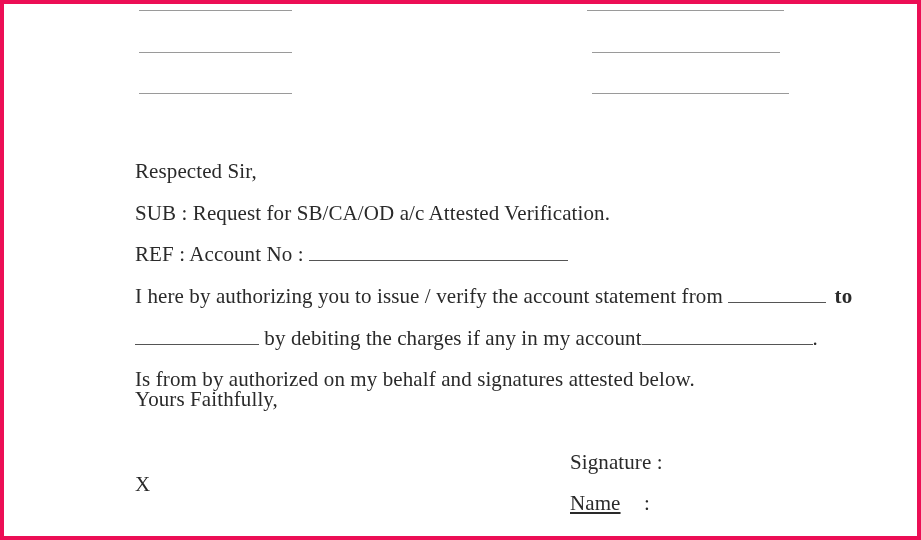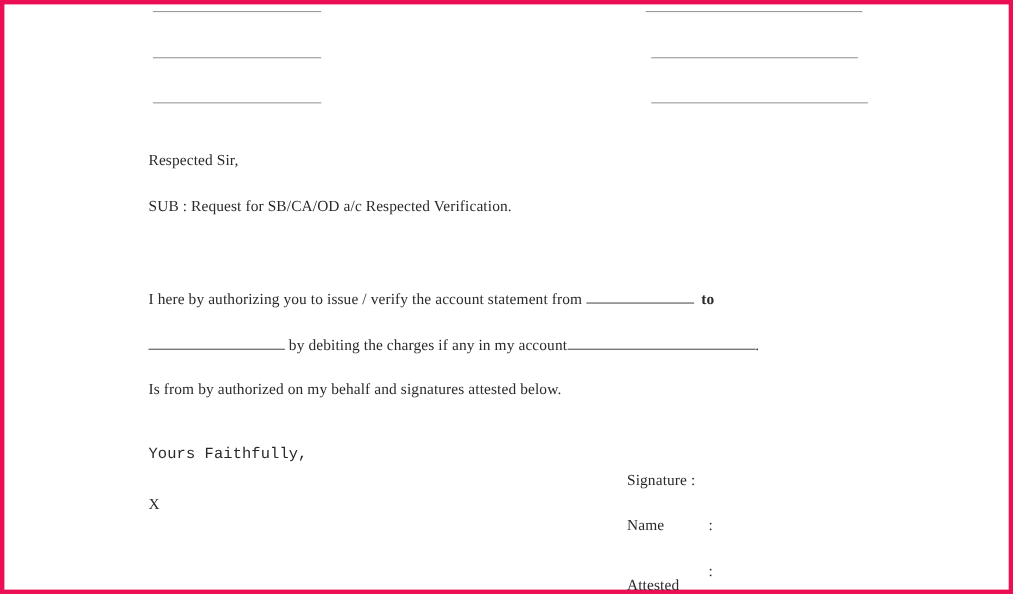--- a/index.html
+++ b/index.html
@@ -18,24 +18,25 @@
       border-bottom: 4px solid #ec0e55;
       border-right: 4px solid #ec0e55;
       background: #fff;
     }
     .rule {
       position: absolute; height: 0;
       border-top: 1.5px solid #9a9a9a;
     }
     .txt {
       position: absolute;
-      font-size: 14px;
+      font-size: 21px;
       white-space: nowrap;
       letter-spacing: 0.1px;
       line-height: 18px;
+      margin-top: 24px;
     }
     .blank {
       display: inline-block;
       border-bottom: 1px solid #555;
       vertical-align: baseline;
       height: 12px;
     }
   </style>
 </head>
 <body>
@@ -45,41 +46,45 @@
   <div class="rule" style="left:135px; top:6px; width:153px;"></div>
   <div class="rule" style="left:135px; top:48px; width:153px;"></div>
   <div class="rule" style="left:135px; top:89px; width:153px;"></div>
 
   <div class="rule" style="left:583px; top:6px; width:197px;"></div>
   <div class="rule" style="left:588px; top:48px; width:188px;"></div>
   <div class="rule" style="left:588px; top:89px; width:197px;"></div>
 
   <div class="txt" style="left:131px; top:134px;">Respected Sir,</div>
 
-  <div class="txt" style="left:131px; top:176px;">SUB : Request for SB/CA/OD a/c Respected Verification.</div>
+  <div class="txt" style="left:131px; top:176px;">SUB : Request for SB/CA/OD a/c Attested Verification.</div>
 
+  <div class="txt" style="left:131px; top:217px;">
+    <span>REF : Account No :</span>
+    <span class="blank" style="width:259px;"></span>
+  </div>
 
   <div class="txt" style="left:131px; top:259px;">
     <span>I here by authorizing you to issue / verify the account statement from</span>
     <span class="blank" style="width:98px;"></span>
     <span style="margin-left:3px;font-weight:bold;">to</span>
   </div>
 
   <div class="txt" style="left:131px; top:301px;">
     <span class="blank" style="width:124px;"></span>
     <span>by debiting the charges if any in my account</span><span class="blank" style="width:171px;"></span><span>.</span>
   </div>
 
   <div class="txt" style="left:131px; top:342px;">Is from by authorized on my behalf and signatures attested below.</div>
 
-  <div class="txt" style="left:131px; top:400px;font-family:Liberation Mono, monospace;">Yours Faithfully,</div>
+  <div class="txt" style="left:131px; top:362px;">Yours Faithfully,</div>
 
   <div class="txt" style="left:131px; top:447px;">X</div>
 
   <div class="txt" style="left:566px; top:425px;font-family:Liberation Serif, serif;">Signature :</div>
 
-  <div class="txt" style="left:566px; top:466px;">Name</div>
+  <div class="txt" style="left:566px; top:466px;text-decoration:underline;">Name</div>
   <div class="txt" style="left:640px; top:466px;">:</div>
 
   <div class="txt" style="left:566px; top:520px;">Attested</div>
   <div class="txt" style="left:640px; top:508px;">:</div>
 
 </div>
 
 </body></html>

